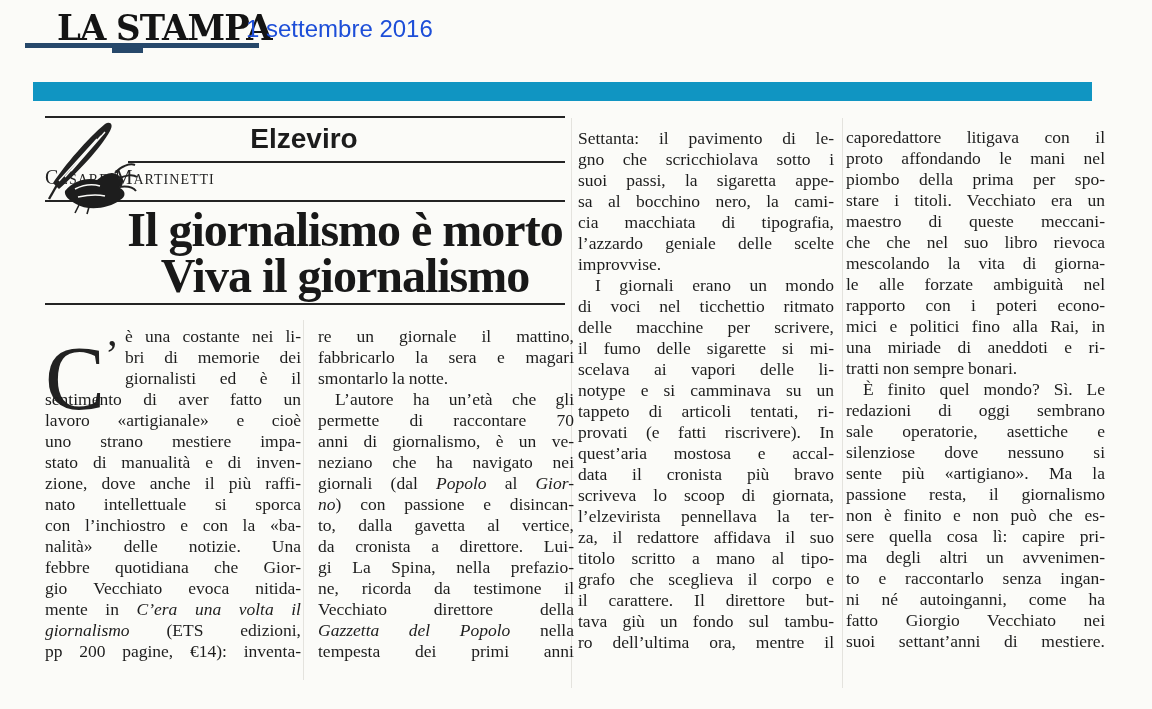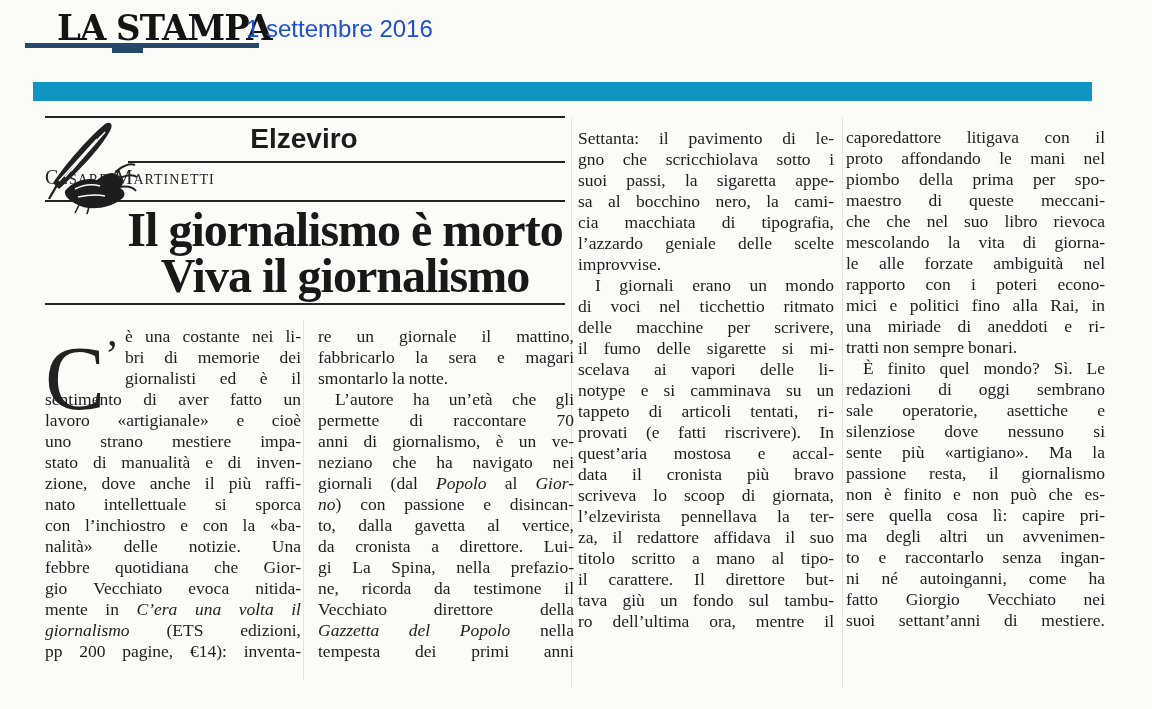--- a/index.html
+++ b/index.html
@@ -163,28 +163,30 @@
     <div class="ln">scelava ai vapori delle li-</div>
     <div class="ln">notype e si camminava su un</div>
     <div class="ln">tappeto di articoli tentati, ri-</div>
     <div class="ln">provati (e fatti riscrivere). In</div>
     <div class="ln">quest’aria mostosa e accal-</div>
     <div class="ln">data il cronista più bravo</div>
     <div class="ln">scriveva lo scoop di giornata,</div>
     <div class="ln">l’elzevirista pennellava la ter-</div>
     <div class="ln">za, il redattore affidava il suo</div>
     <div class="ln">titolo scritto a mano al tipo-</div>
+    <div class="ln">grafo che sceglieva il corpo e</div>
     <div class="ln">il carattere. Il direttore but-</div>
     <div class="ln">tava giù un fondo sul tambu-</div>
     <div class="ln">ro dell’ultima ora, mentre il</div>
   </div>
 <div class="abs col col4">
     <div class="ln">caporedattore litigava con il</div>
     <div class="ln">proto affondando le mani nel</div>
     <div class="ln">piombo della prima per spo-</div>
+    <div class="ln">stare i titoli. Vecchiato era un</div>
     <div class="ln">maestro di queste meccani-</div>
     <div class="ln">che che nel suo libro rievoca</div>
     <div class="ln">mescolando la vita di giorna-</div>
     <div class="ln">le alle forzate ambiguità nel</div>
     <div class="ln">rapporto con i poteri econo-</div>
     <div class="ln">mici e politici fino alla Rai, in</div>
     <div class="ln">una miriade di aneddoti e ri-</div>
     <div class="ln end">tratti non sempre bonari.</div>
     <div class="ln"><span class="ind"></span>È finito quel mondo? Sì. Le</div>
     <div class="ln">redazioni di oggi sembrano</div>

